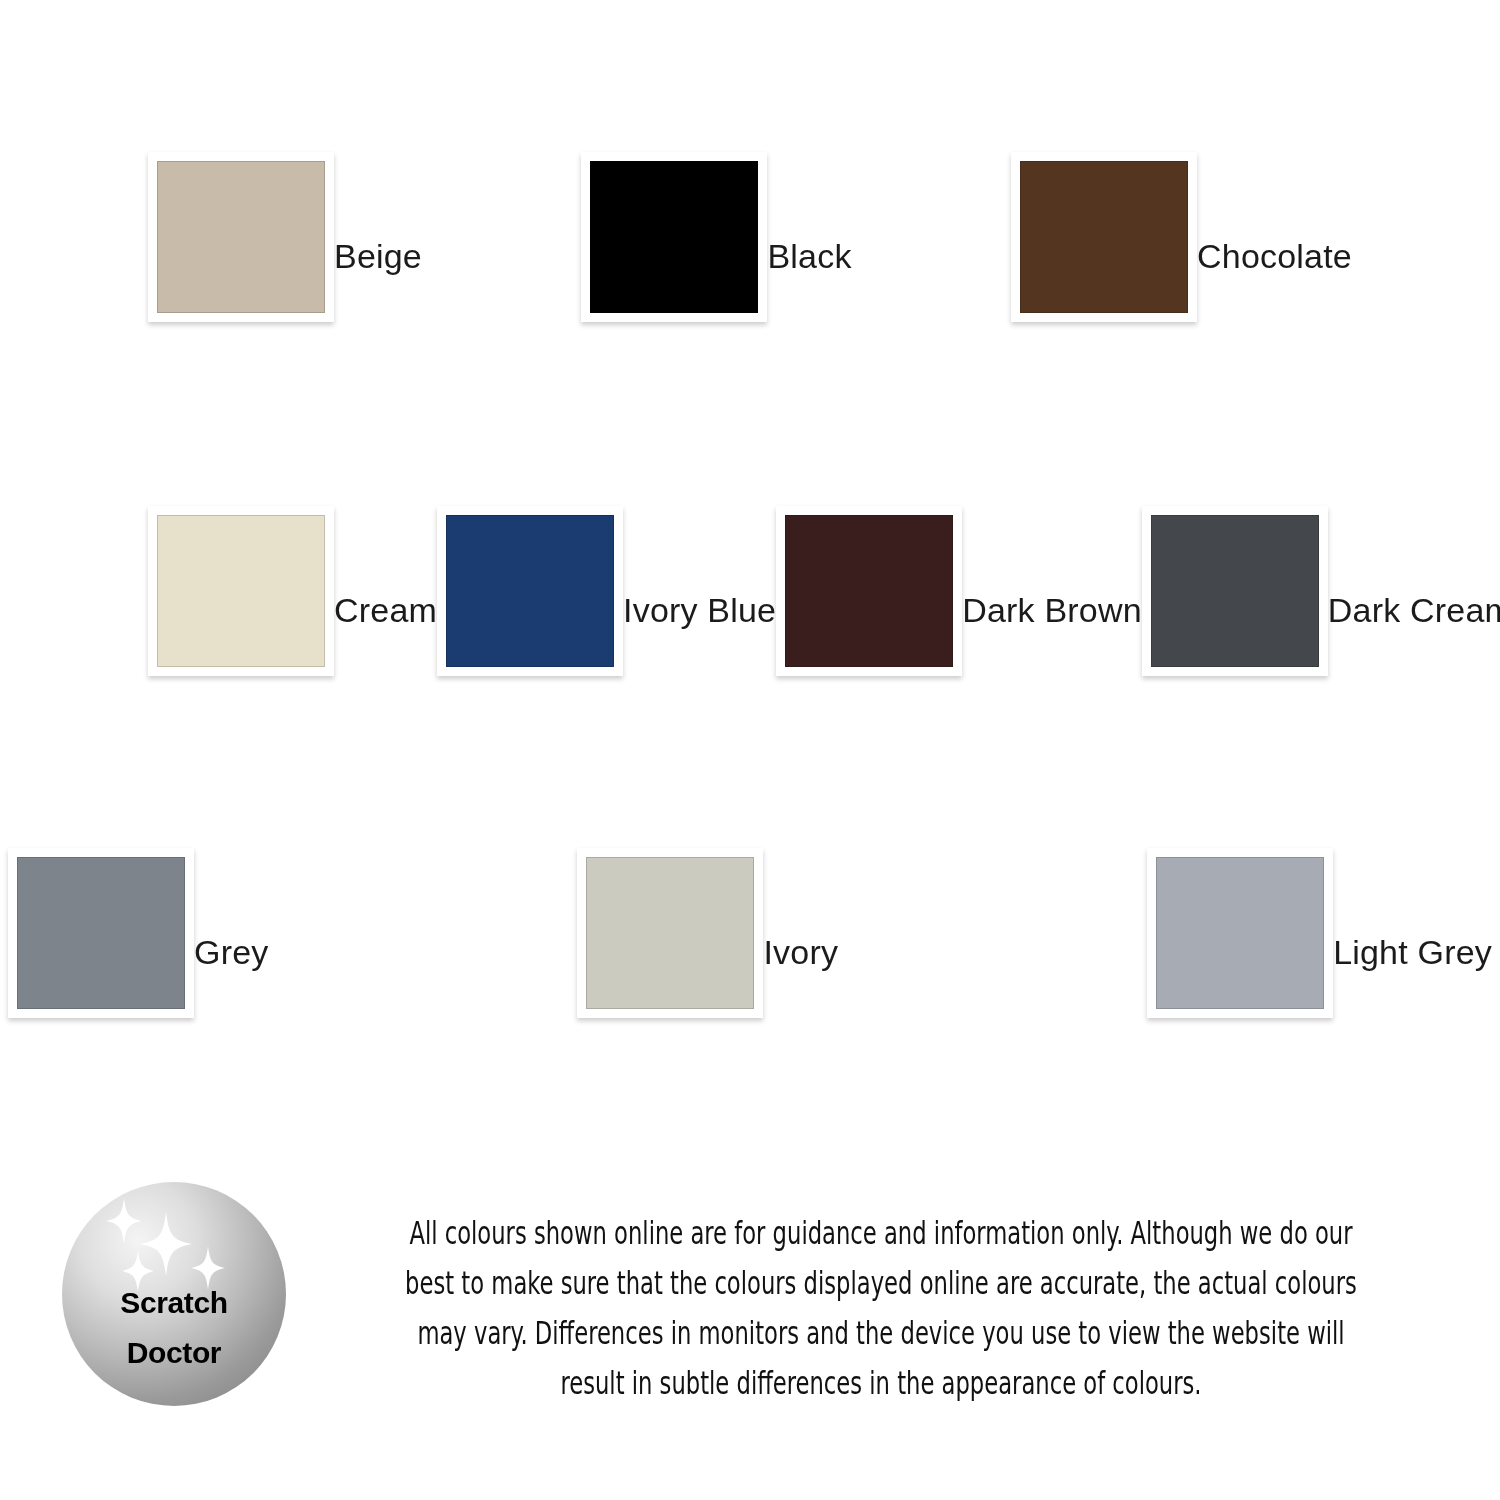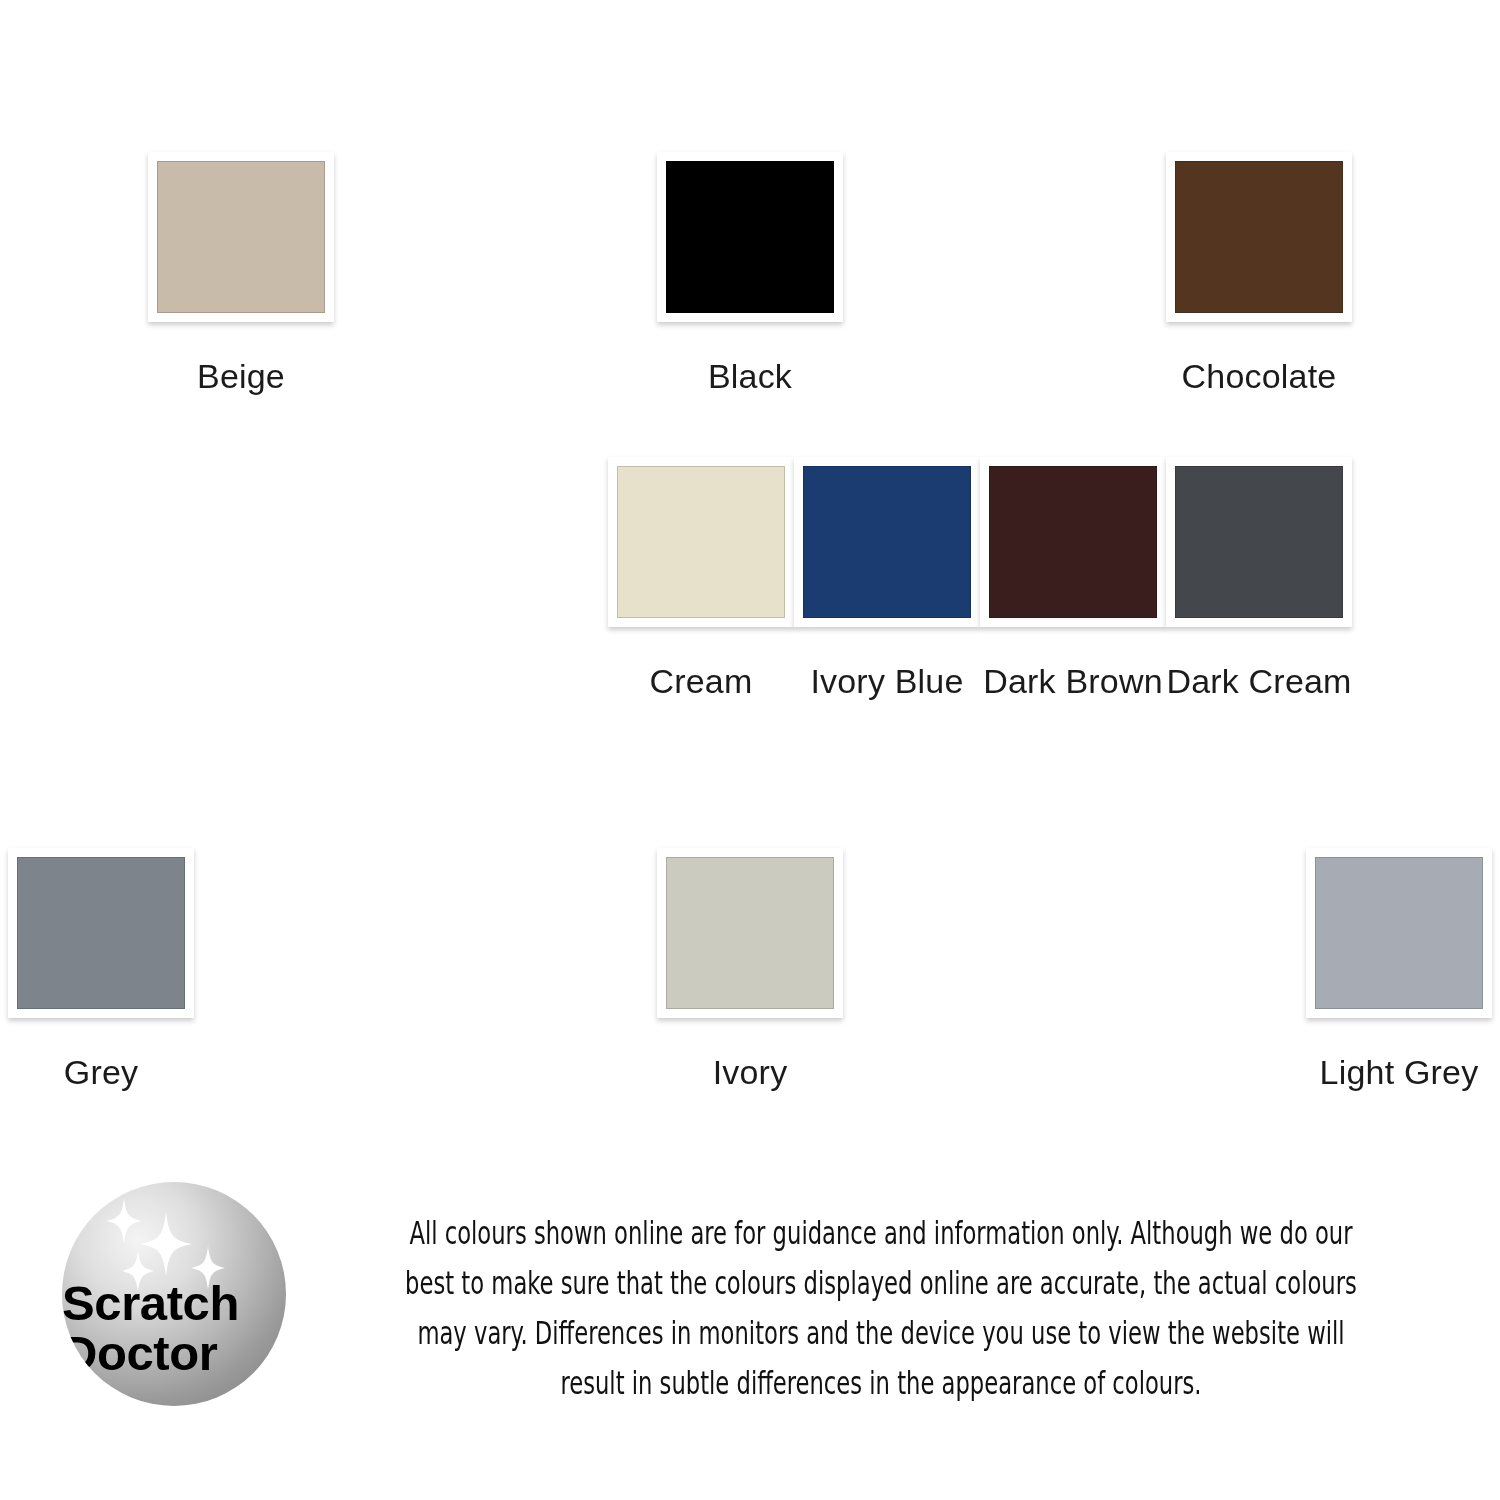--- a/index.html
+++ b/index.html
@@ -22,26 +22,26 @@
     width: 1500px;
     height: 1130px;
   }
 
   .swatch-row {
     display: flex;
     position: absolute;
     width: 100%;
   }
   .swatch-row.row-top    { top: 152px;  left: 0; padding: 0 148px; box-sizing: border-box; justify-content: space-between; }
-  .swatch-row.row-middle { top: 457px;  left: 0; padding: 0 148px; box-sizing: border-box; justify-content: flex-end; }
+  .swatch-row.row-middle { top: 506px;  left: 0; padding: 0 148px; box-sizing: border-box; justify-content: flex-start; }
   .swatch-row.row-bottom { top: 848px;  left: 0; padding: 0 8px;   box-sizing: border-box; justify-content: space-between; }
 
   .swatch-cell {
     display: flex;
-    flex-direction: column;
+    flex-direction: row;
     align-items: center;
   }
 
   .swatch-frame {
     background: #ffffff;
     padding: 9px;
     box-sizing: content-box;
     box-shadow: 0 3px 5px rgba(0,0,0,0.20);
   }
   .swatch-chip {
@@ -93,23 +93,24 @@
     position: absolute;
     left: 0; top: 6px;
     width: 224px;
     height: 104px;
   }
   #brand-badge .brand-text {
     position: absolute;
     left: 0;
     top: 96px;
     width: 224px;
+    text-align: center;
     color: #000000;
     font-weight: 700;
-    font-size: 49px;
+    font-size: 30px;
     line-height: 50px;
     letter-spacing: -0.4px;
   }
   #brand-badge .brand-text div { white-space: nowrap; }
 
   #disclaimer {
     position: absolute;
     left: 270px;
     top: 48px;
     width: 1222px;

